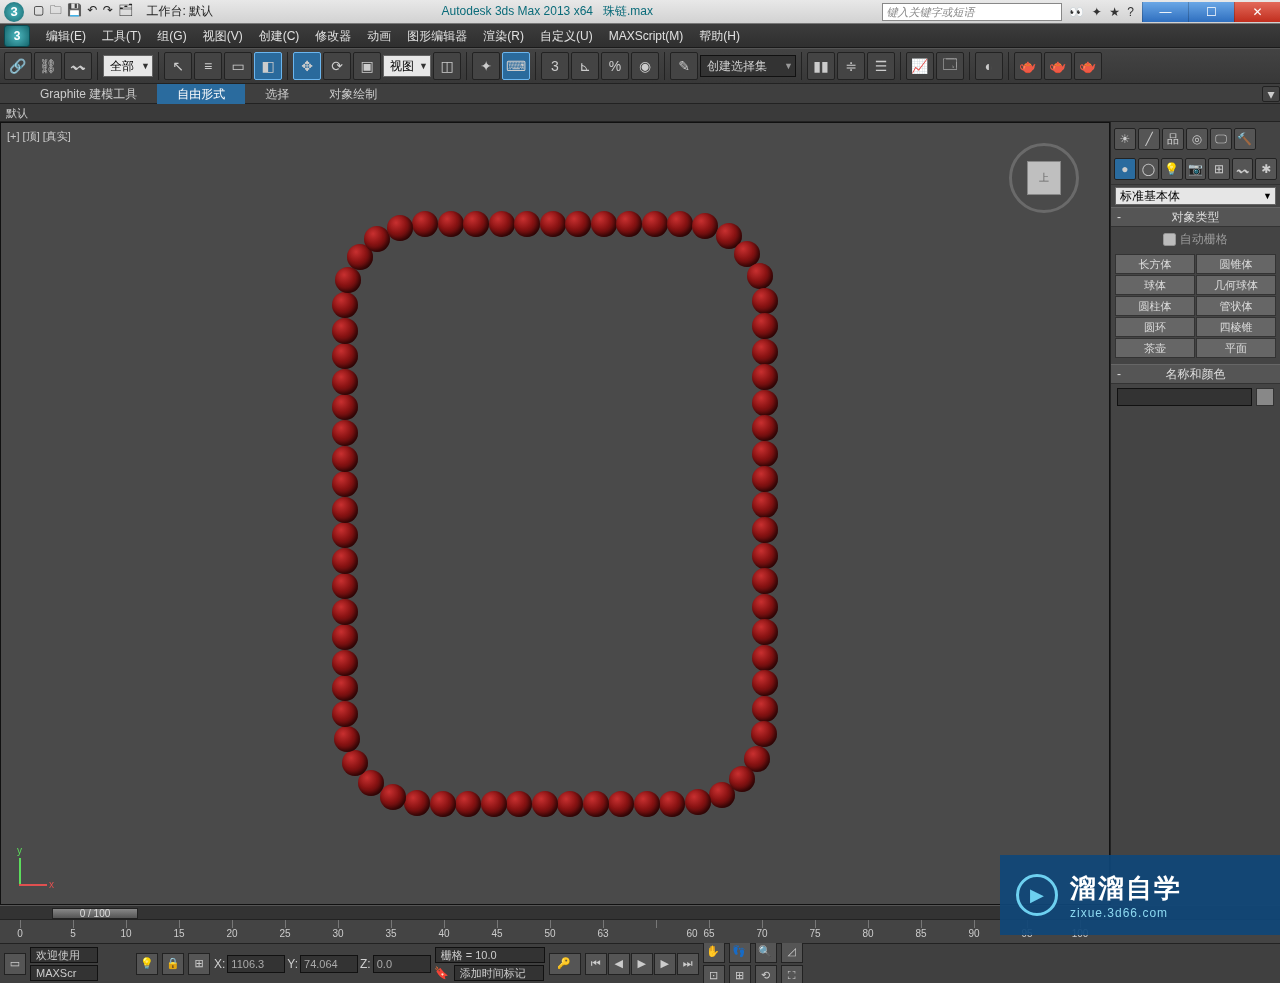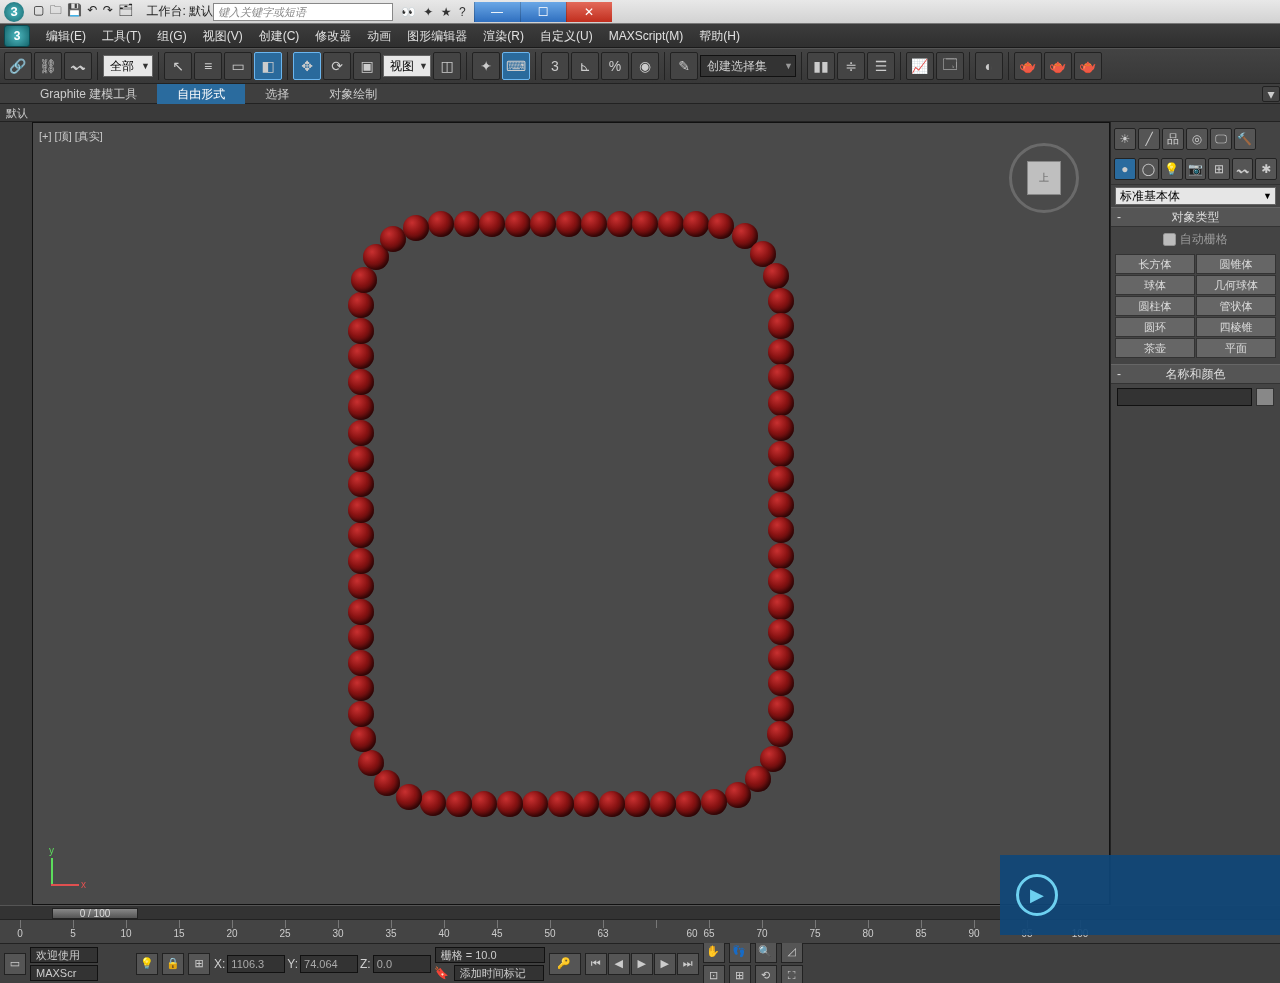--- a/index.html
+++ b/index.html
@@ -36,21 +36,21 @@
 .tb-dd.dark::after{color:#999;}
 
 
 .ribbon { display:flex; align-items:center; height:20px; background:#3f3f3f; border-bottom:1px solid #222; padding-left:20px; gap:0;}
 .ribbon .tab { padding:0 20px; line-height:20px; color:#ccc; cursor:pointer;}
 .ribbon .tab.active { background:#2a6b9e; color:#fff;}
 .ribbon-sub { height:18px; background:#3a3a3a; border-bottom:1px solid #222; padding-left:6px; line-height:18px; color:#ccc; font-size:11px;}
 
 
 .main { display:flex; height: calc(100% - 24px - 24px - 36px - 20px - 18px - 14px - 24px - 40px); }
-.viewport-wrap { flex:1; display:flex; flex-direction:column; position:relative;padding-left:32px;}
+.viewport-wrap { flex:1; display:flex; flex-direction:column; position:relative;}
 .viewport { flex:1; background:#4a4a4a; border:1px solid #111; position:relative; overflow:hidden;}
 .vp-label { position:absolute; top:6px; left:6px; color:#c8c8c8; font-size:11px;}
 .axis { position:absolute; bottom:18px; left:18px; width:40px; height:40px;}
 .axis .ay{position:absolute;left:0;bottom:0;width:2px;height:28px;background:#5cdc5c;}
 .axis .ax{position:absolute;left:0;bottom:0;height:2px;width:28px;background:#e05050;}
 .axis .ly{position:absolute;left:-2px;bottom:30px;color:#5cdc5c;font-size:10px;}
 .axis .lx{position:absolute;left:30px;bottom:-4px;color:#e05050;font-size:10px;}
 .viewcube { position:absolute; top:20px; right:30px; width:70px; height:70px; }
 .viewcube .ring{width:70px;height:70px;border:3px solid #6a6a6a;border-radius:50%;position:absolute;}
 .viewcube .cube{width:34px;height:34px;background:#bfbfbf;border:1px solid #888;position:absolute;top:18px;left:18px;display:flex;align-items:center;justify-content:center;color:#666;font-size:10px;}
@@ -107,20 +107,23 @@
   <div class="app-icon">3</div>
   <div class="qa">
     <span>▢</span>
     <span>🗀</span>
     <span>💾</span>
     <span>↶</span>
     <span>↷</span>
     <span>🗂</span>
   </div>
   <span class="wb">工作台: 默认</span>
+  <div class="title-center">
+    <span>Autodesk 3ds Max  2013 x64</span>&nbsp;&nbsp;&nbsp;<span>珠链.max</span>
+  </div>
   <div class="search">键入关键字或短语</div>
   <div class="right-icons">
     <span>👀</span>
     <span>✦</span>
     <span>★</span>
     <span>?</span>
   </div>
   <div class="win-controls">
     <div class="win-btn win-min">—</div>
     <div class="win-btn win-max">☐</div>
@@ -428,13 +431,17 @@
       <div class="sbtn">⊡</div>
       <div class="sbtn">⊞</div>
       <div class="sbtn">⟲</div>
       <div class="sbtn">⛶</div>
     </div>
   </div>
 </div>
 
 <div class="watermark">
   <div class="play">▶</div>
+  <div class="txt">
+    <div class="t1">溜溜自学</div>
+    <div class="t2">zixue.3d66.com</div>
+  </div>
 </div>
 
 </body></html>

